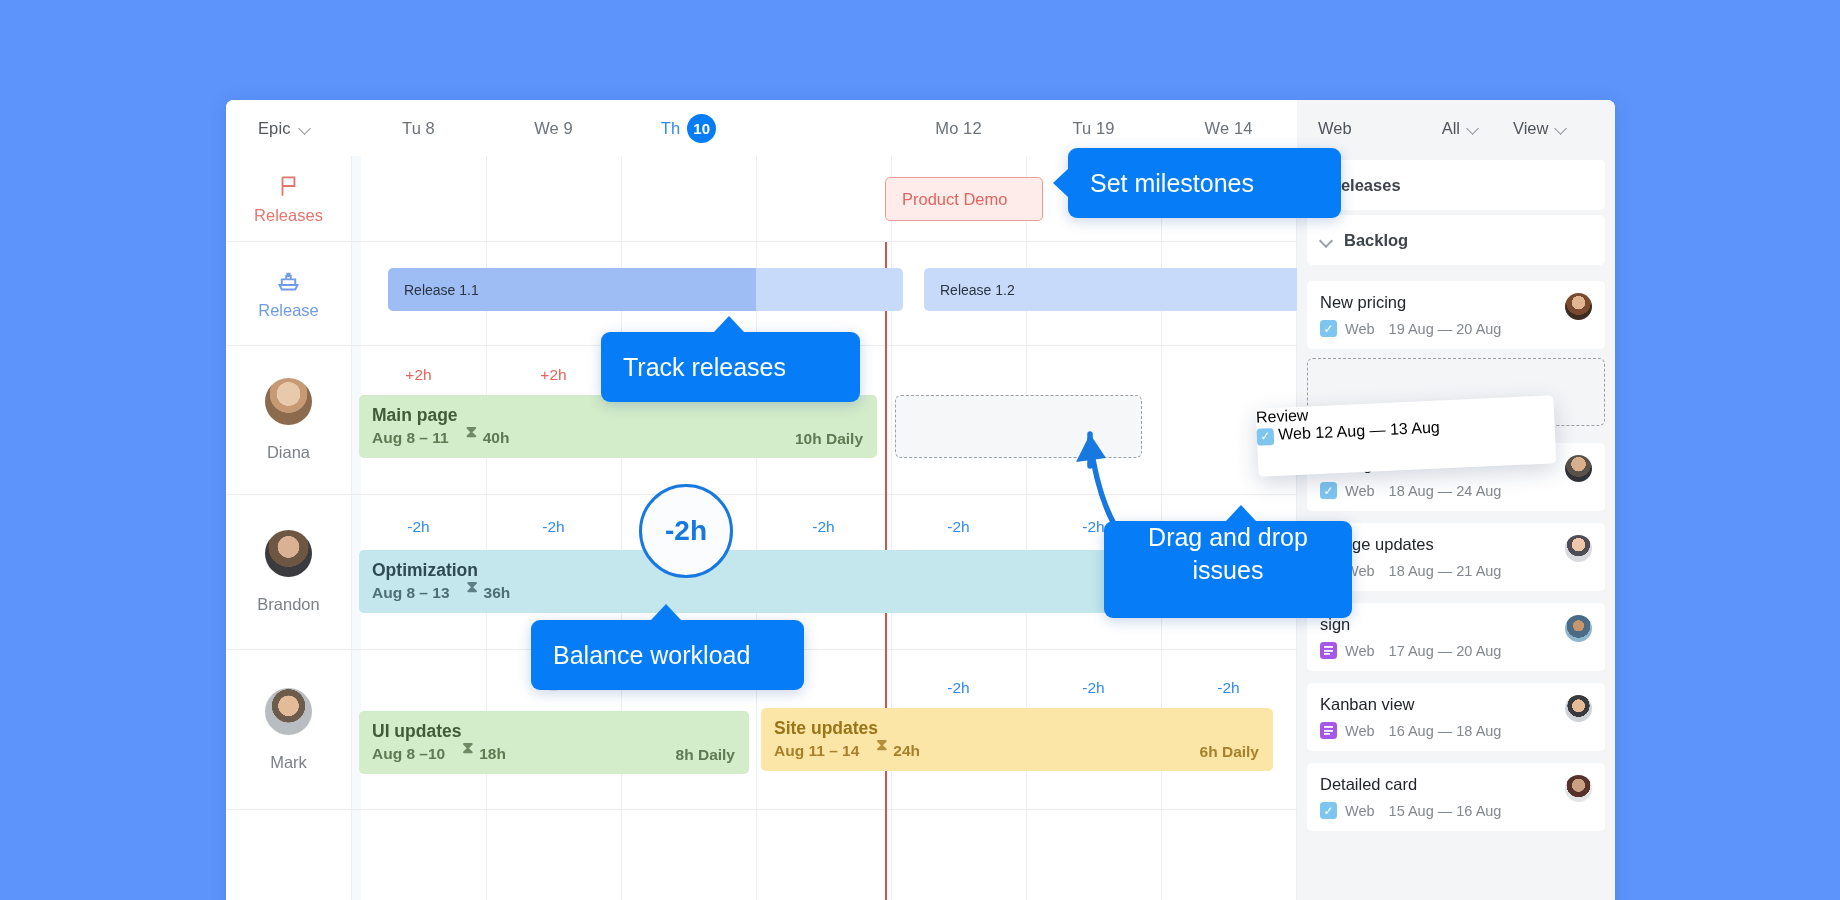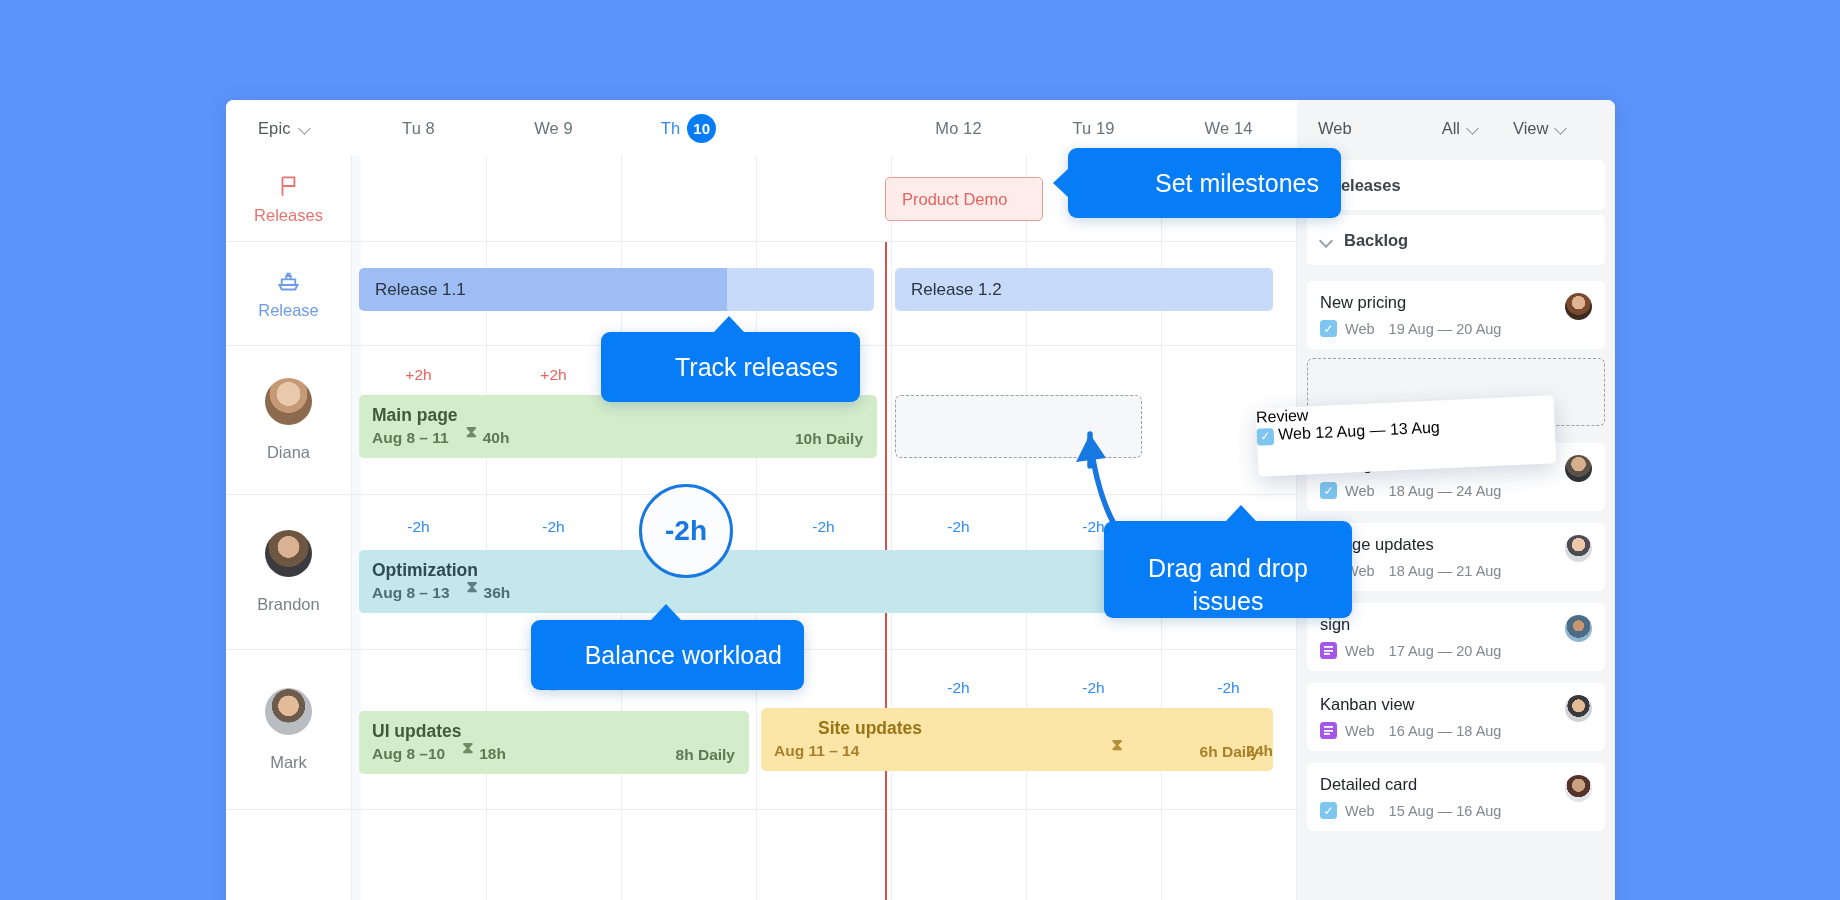--- a/index.html
+++ b/index.html
@@ -82,21 +82,21 @@
     position: absolute; height: 44px;
     background: #fdecea; border: 1.3px solid #ea9d97; border-radius: 5px;
     display: flex; align-items: center; padding: 0 16px;
     color: #e0655e; font-size: 16.5px;
   }
 
   
   .rel-bar {
     position: absolute; height: 43px; border-radius: 5px;
     background: #c7dafa; display: flex; align-items: center;
-    padding-left: 16px; font-size: 17px; color: #2b3440; overflow: hidden;
+    padding-left: 16px; font-size: 14px; color: #2b3440; overflow: hidden; margin-left: 29px;
   }
   .rel-bar .fill {
     position: absolute; left:0; top:0; height: 100%;
     background: #9dbdf4; border-radius: 5px 0 0 5px;
   }
   .rel-bar span.t { position: relative; z-index: 2; }
 
   
   .task {
     position: absolute; height: 63px; border-radius: 5px;
@@ -107,22 +107,22 @@
   .task .daily {
     position: absolute; right: 14px; bottom: 10px; font-size: 15.5px;
   }
   .task.green { background: #d3ecc9; }
   .task.green .tname { color: #3f5c36; }
   .task.green .tmeta, .task.green .daily { color: #5e7a53; }
   .task.cyan { background: #c3e7ec; }
   .task.cyan .tname { color: #2e4a53; }
   .task.cyan .tmeta, .task.cyan .daily { color: #4e6d75; }
   .task.yellow { background: #fbe6a8; }
-  .task.yellow .tname { color: #9a7517; margin-left: 44px; }
-  .task.yellow .tmeta, .task.yellow .daily { color: #a8802a; justify-content: space-between; }
+  .task.yellow .tname { color: #9a7517; }
+  .task.yellow .tmeta, .task.yellow .daily { color: #a8802a; }
   .hg { display:inline-block; width: 11px; height: 13px; position: relative; opacity:.85;}
   .hg::before{
     content:"⧗"; position:absolute; left:-1px; top:-8px; font-size:16px; line-height:16px;
   }
 
   
   .delta {
     position: absolute; height: 20px; width: 135px;
     text-align: center; font-size: 15.5px;
   }
@@ -209,21 +209,21 @@
   #drag-card {
     position:absolute; width: 298px; height: 68px;
     background:#fff; border-radius: 5px;
     box-shadow: 0 7px 22px rgba(20,40,90,.19);
     transform: rotate(-2.6deg);
   }
 
   
   .callout {
     position: absolute; background: #067df7; color:#fff;
-    border-radius: 9px; display:flex; align-items:center; justify-content:flex-end;
+    border-radius: 9px; display:flex; align-items:center; justify-content:flex-start;
     text-align:center; font-size: 25px; line-height: 33px;
     box-shadow: 0 3px 14px rgba(10,60,150,.22);
     padding: 0 22px;
   }
   .tail { position:absolute; width:0; height:0; }
   .tail.down { border-left: 15px solid transparent; border-right: 15px solid transparent; border-top: 16px solid #067df7; }
   .tail.up   { border-left: 15px solid transparent; border-right: 15px solid transparent; border-bottom: 16px solid #067df7; }
   .tail.left { border-top: 15px solid transparent; border-bottom: 15px solid transparent; border-right: 16px solid #067df7; }
 
   #arrow-svg { position:absolute; left:0; top:0; width:1840px; height:900px; pointer-events:none; }

